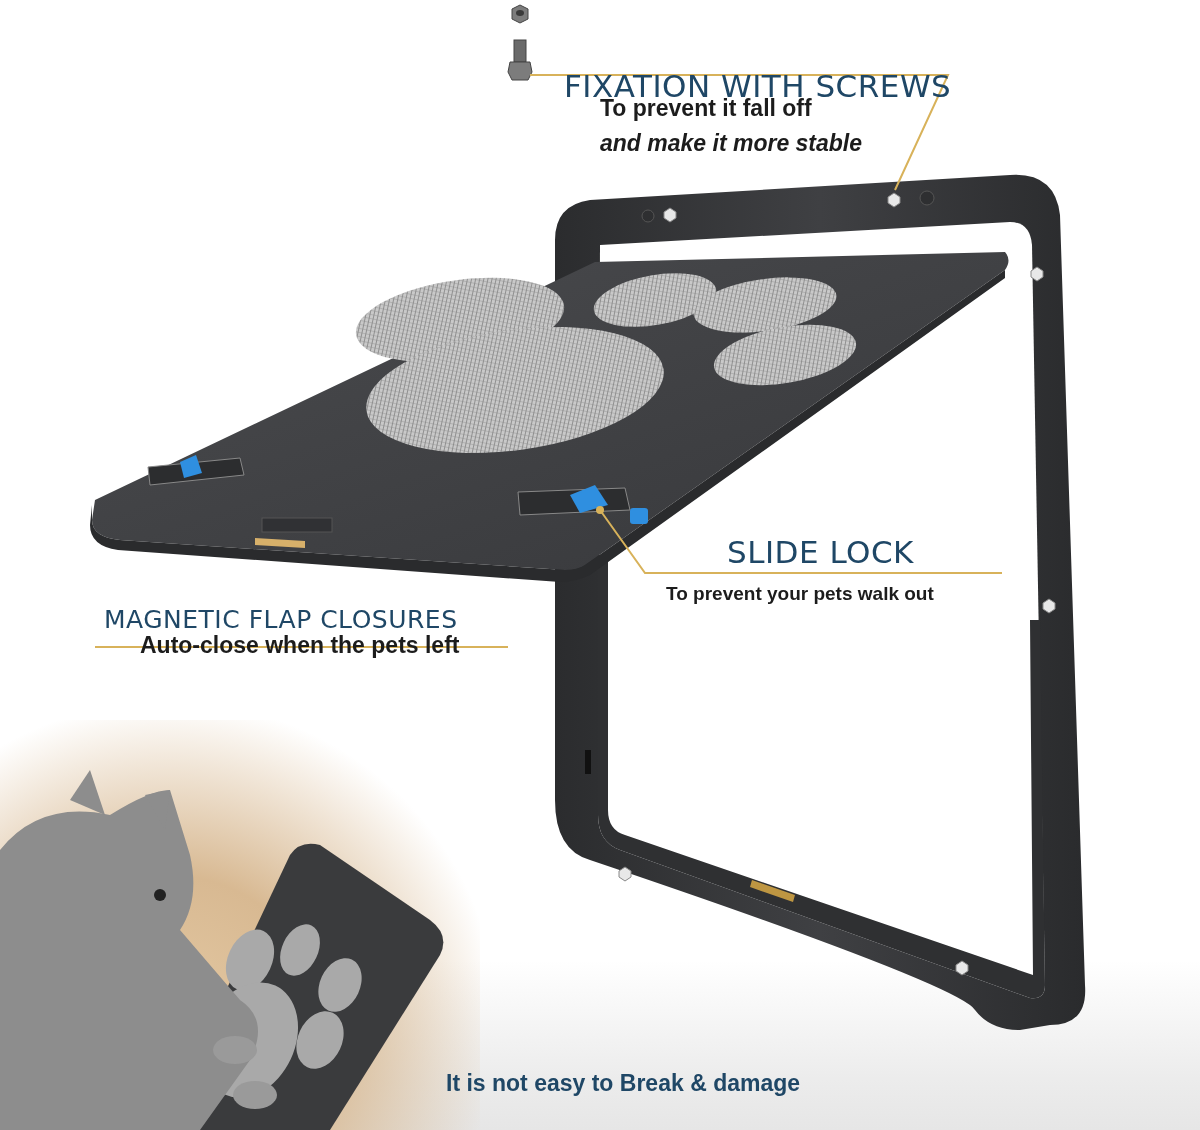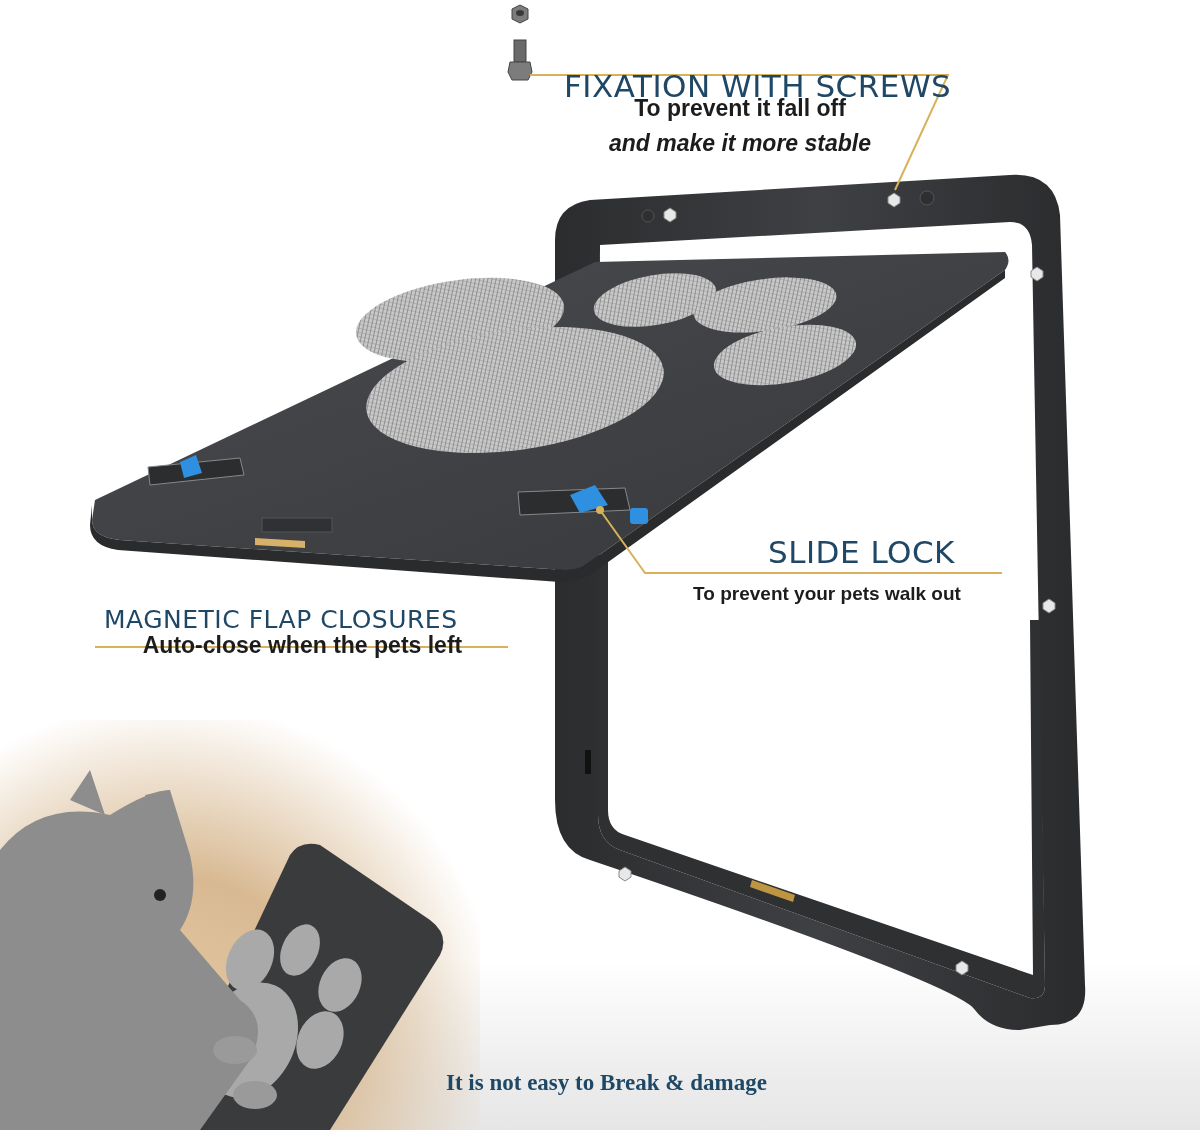--- a/index.html
+++ b/index.html
@@ -8,26 +8,26 @@
       background: #ffffff;
       font-family: "Liberation Sans", sans-serif;
     }
     .layer { position: absolute; left: 0; top: 0; width: 1200px; height: 1130px; }
     .heading {
       position: absolute; color: #1f4766; font-family: "DejaVu Sans", sans-serif;
       font-weight: normal; letter-spacing: 0.5px; white-space: nowrap;
     }
     .sub {
       position: absolute; color: #1c1c1c; font-family: "Liberation Sans", sans-serif;
-      font-weight: bold; white-space: nowrap; text-align: center;
+      font-weight: bold; white-space: nowrap; text-align: left;
     }
     .gold-line { position: absolute; height: 2px; background: #d8b25a; }
     .bottom-caption {
       position: absolute; left: 446px; top: 1070px; font-size: 23px; font-weight: bold;
-      color: #1f4766; font-family: Liberation Serif, serif; white-space: nowrap;
+      color: #1f4766; font-family: Liberation Sans, sans-serif; white-space: nowrap;
     }
     .fade-bg {
       position: absolute; left: 0; top: 720px; width: 480px; height: 410px;
       background: radial-gradient(ellipse at 35% 75%, #e4c9a3 0%, #d8b992 35%, rgba(255,255,255,0) 75%);
     }
     .floor {
       position: absolute; left: 0; top: 960px; width: 1200px; height: 170px;
       background: linear-gradient(to bottom, rgba(255,255,255,0), #ececec 70%, #e6e6e6);
     }
   </style>
@@ -127,20 +127,20 @@
 
   <polyline points="530,75 948,75 895,190" fill="none" stroke="#d8b25a" stroke-width="2"></polyline>
   <polyline points="600,510 645,573 1002,573" fill="none" stroke="#d8b25a" stroke-width="2"></polyline>
   <circle cx="600" cy="510" r="4" fill="#d8b25a"></circle>
 </svg>
 
 <div class="heading" style="left:564px; top:28px; font-size:31px;margin-top:40px;">FIXATION WITH SCREWS</div>
 <div class="sub" style="left:600px; top:95px; width:280px; font-size:23px;">To prevent it fall off</div>
 <div class="sub" style="left:600px; top:130px; width:280px; font-size:23px;font-style:italic;">and make it more stable</div>
 
-<div class="heading" style="left:768px; top:534px; font-size:31px;">SLIDE LOCK</div>
+<div class="heading" style="left:727px; top:534px; font-size:31px;">SLIDE LOCK</div>
 <div class="sub" style="left:666px; top:583px; width:322px; font-size:19px;">To prevent your pets walk out</div>
 
 <div class="heading" style="left:104px; top:605px; font-size:25px;">MAGNETIC FLAP CLOSURES</div>
 <div class="gold-line" style="left:95px; top:646px; width:413px;"></div>
 <div class="sub" style="left:140px; top:632px; width:325px; font-size:23px;">Auto-close when the pets left</div>
 
 <div class="bottom-caption">It is not easy to Break &amp; damage</div>
 
 </body></html>

